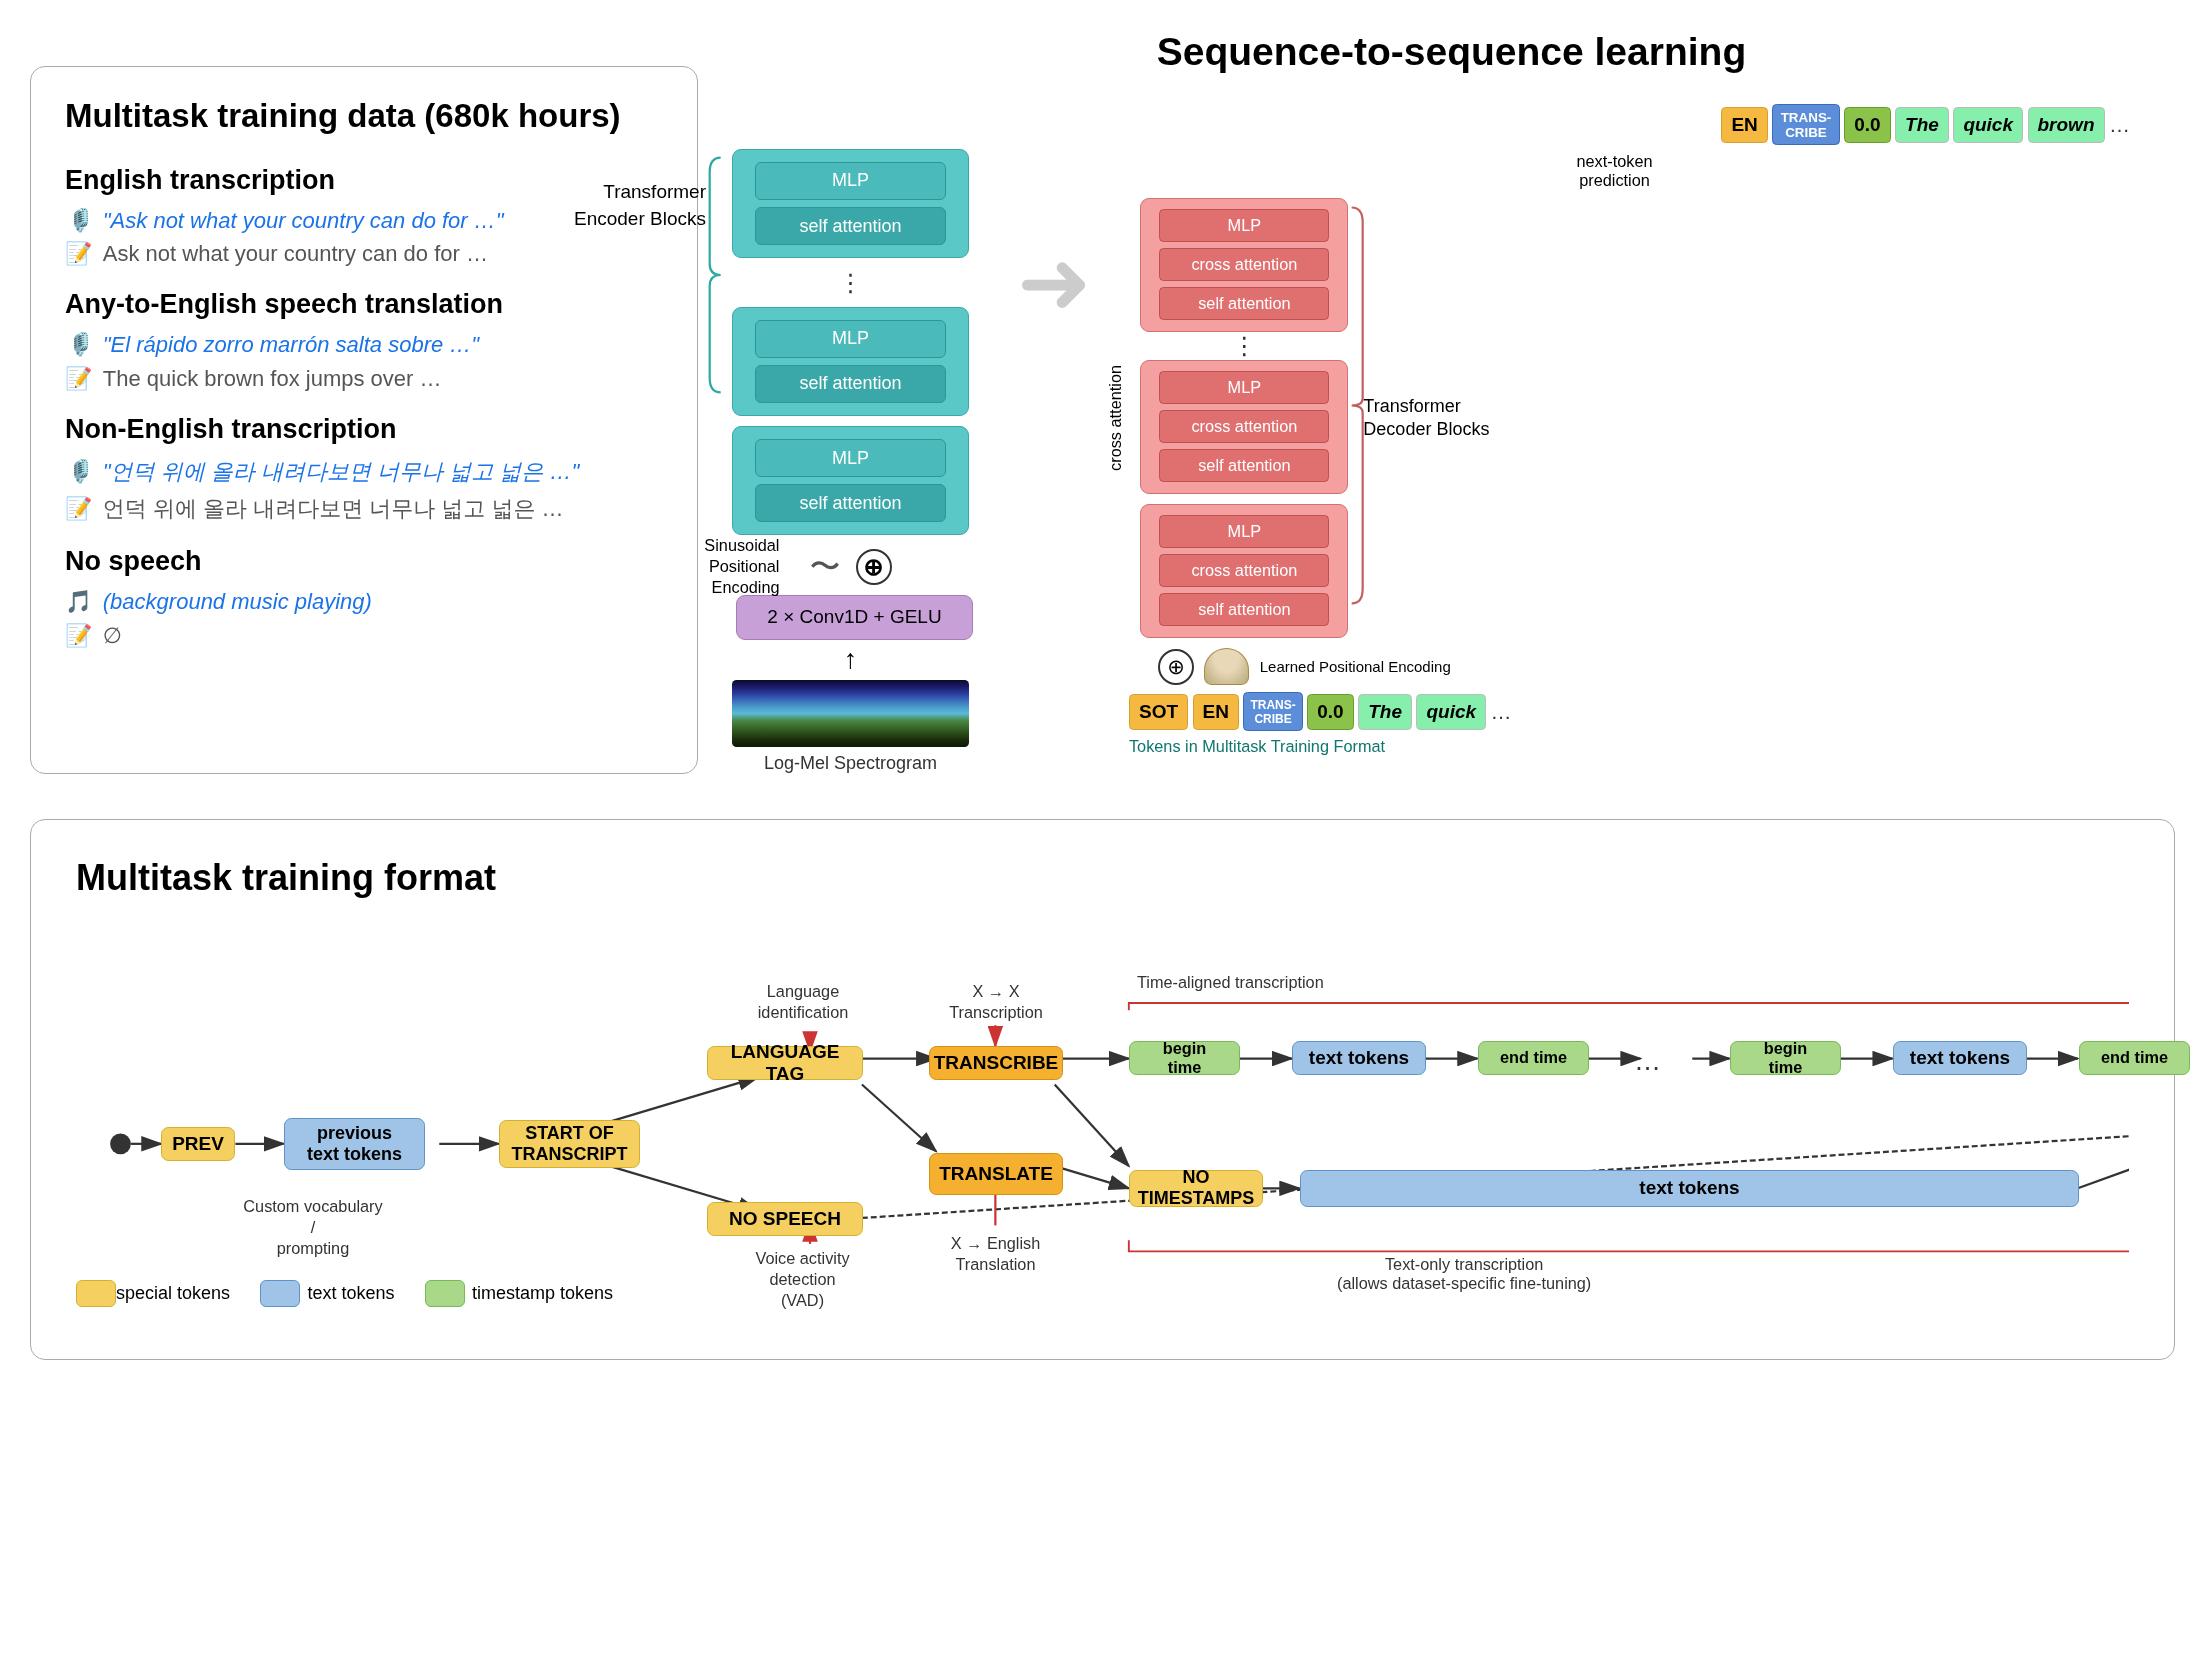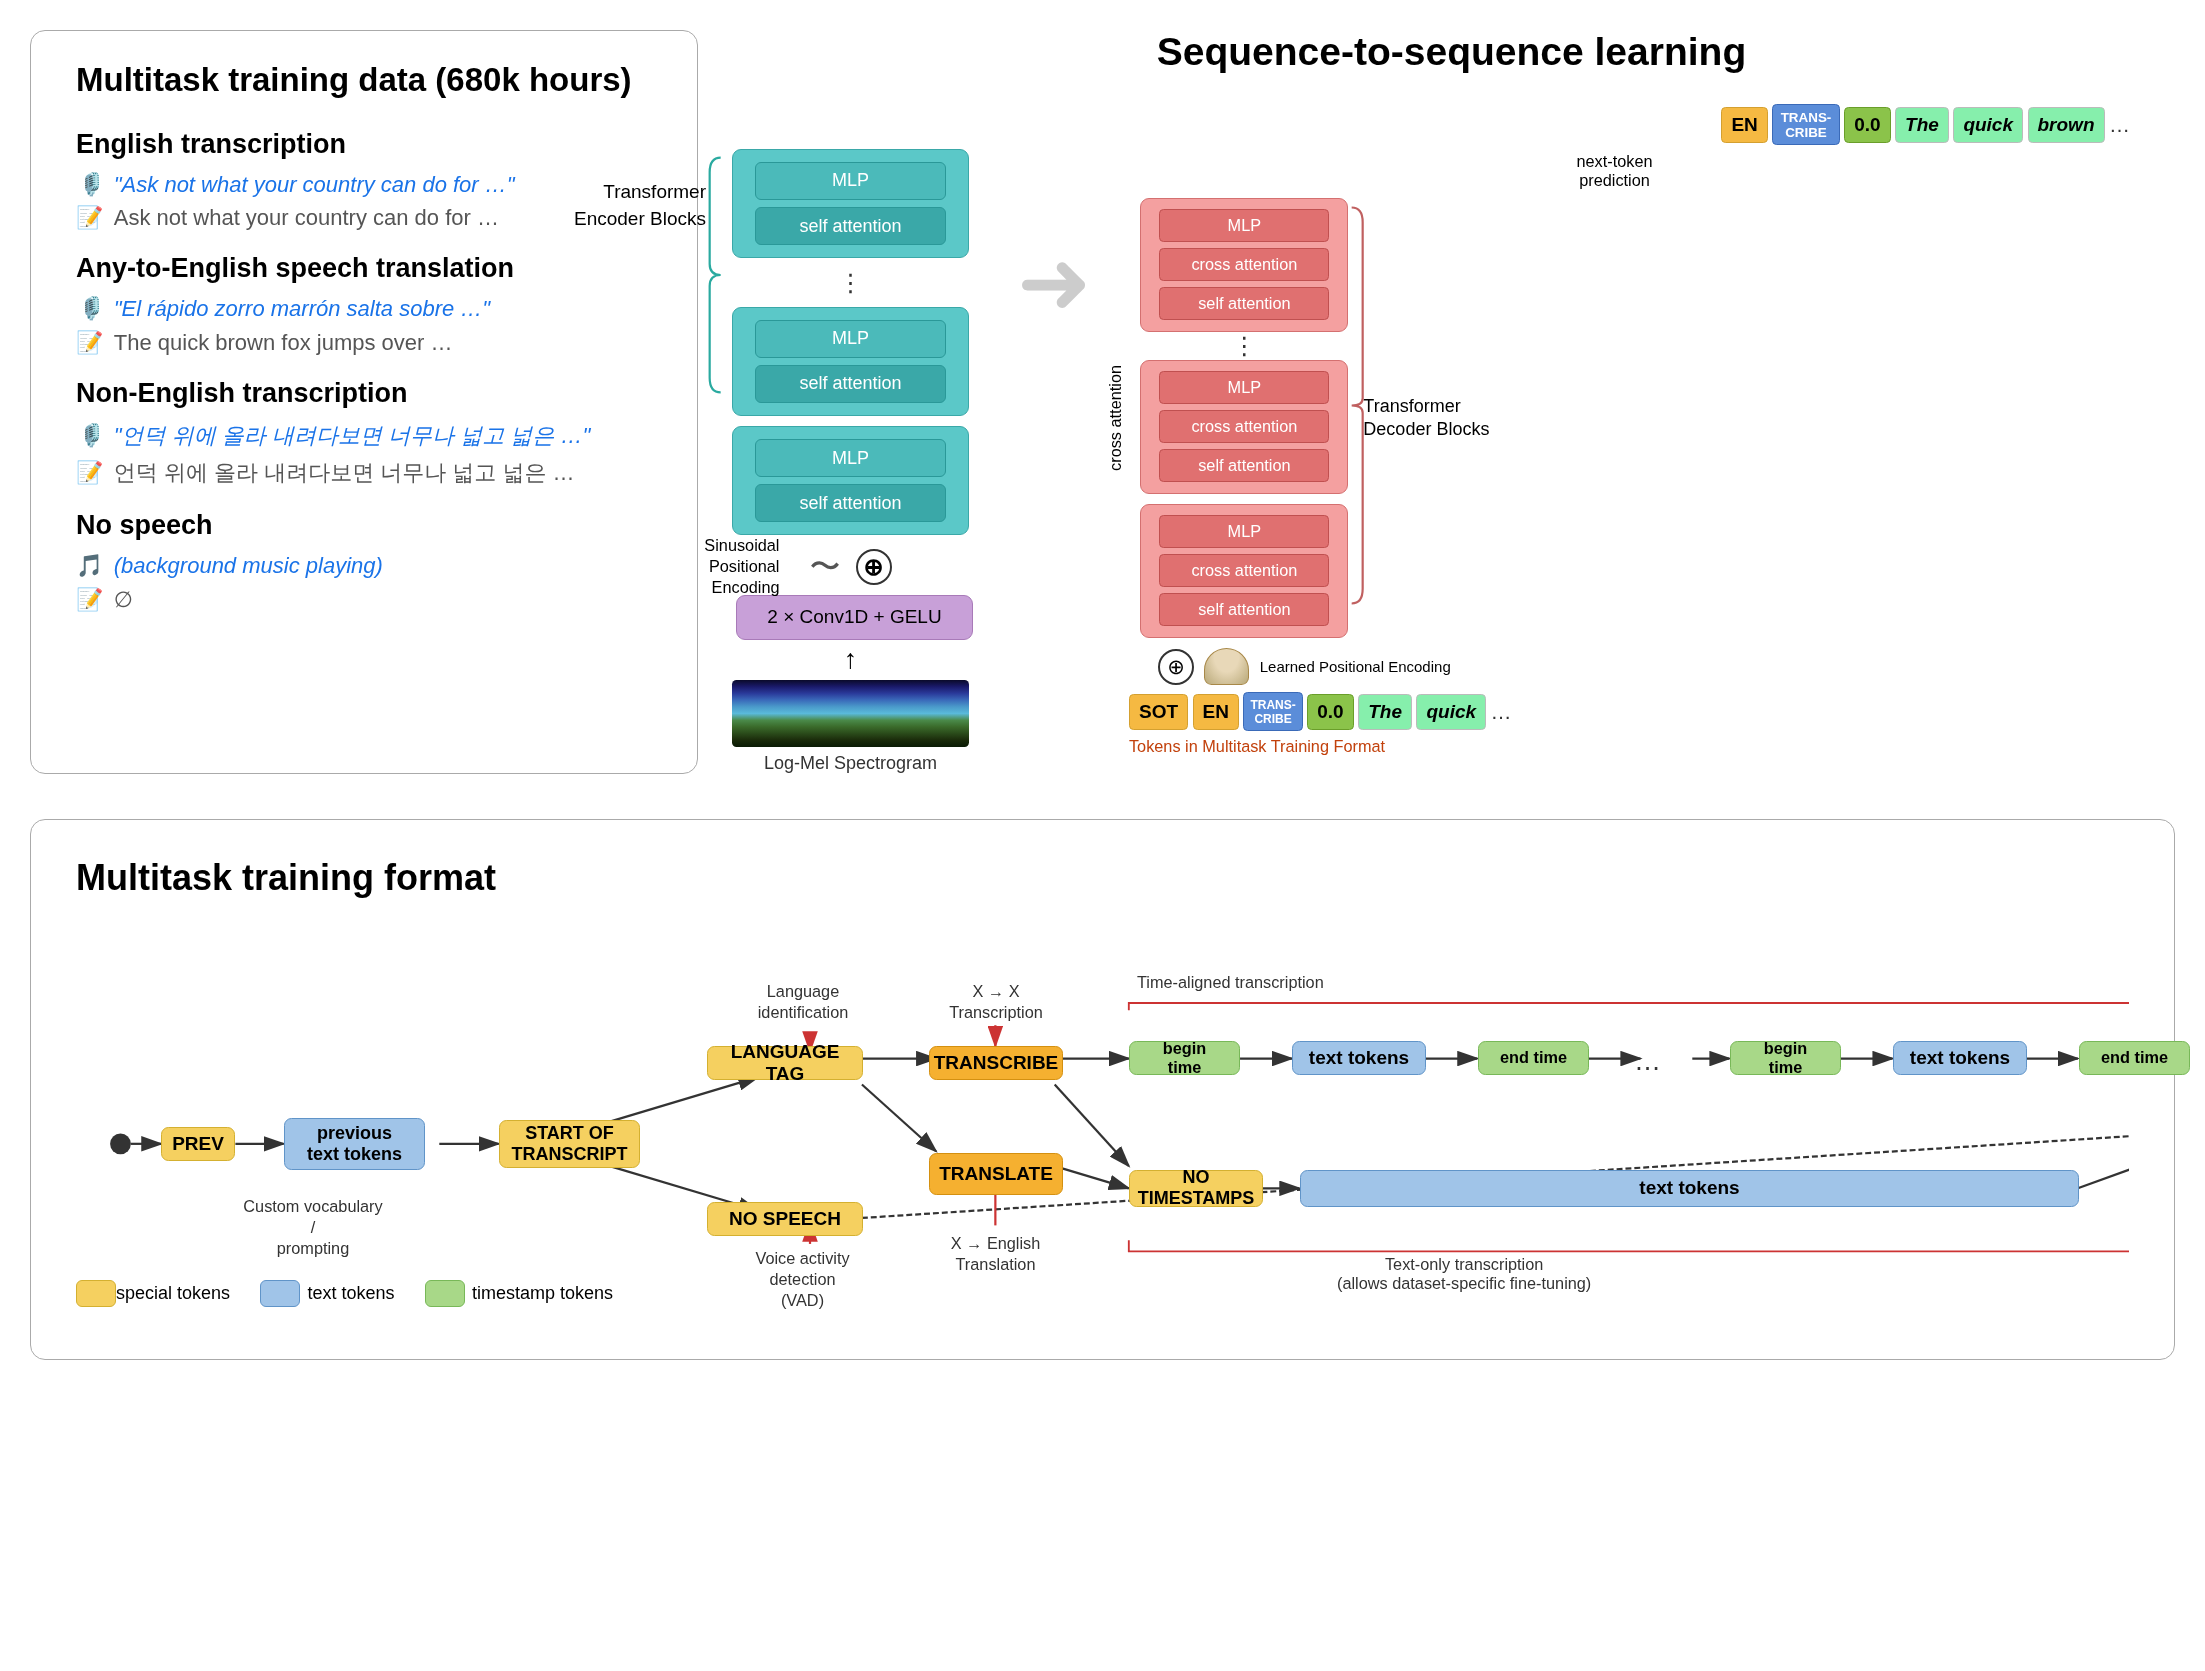--- a/index.html
+++ b/index.html
@@ -21,23 +21,24 @@
     .top-section {
       display: flex;
       gap: 30px;
       margin-bottom: 45px;
     }
 
     
     .training-data-box {
       border: 1.5px solid #aaa;
       border-radius: 15px;
-      padding: 30px 45px;
+      padding: 30px 34px;
       width: 668px;
       flex-shrink: 0;
+      margin-top: 36px;
     }
 
     .training-data-box h2 {
       font-size: 33px;
       font-weight: bold;
       margin-bottom: 30px;
     }
 
     .data-section-title {
       font-size: 27px;
@@ -371,21 +372,21 @@
 
           <div style="display:flex; gap:4.5px; align-items:center; margin-top:7.4px; margin-left:30px; flex-wrap:wrap;">
             <div class="token-box token-en">SOT</div>
             <div class="token-box token-en">EN</div>
             <div class="token-box token-transcribe" style="font-size:12px;padding:4.5px 6px;">TRANS-<br>CRIBE</div>
             <div class="token-box token-time">0.0</div>
             <div class="token-box token-word">The</div>
             <div class="token-box token-word">quick</div>
             <div class="token-dots">…</div>
           </div>
-          <div style="font-size:16.3px; margin-top:6px; margin-left:30px; color:#c2410c;">Tokens in Multitask Training Format</div>
+          <div style="font-size:16.3px; margin-top:6px; margin-left:30px; color:#0f766e;">Tokens in Multitask Training Format</div>
         </div>
       </div>
     </div>
   </div>
 
   <div class="bottom-section">
     <h2 class="bottom-title">Multitask training format</h2>
 
     <div style="position:relative; width:100%; min-height:386px;">
 

